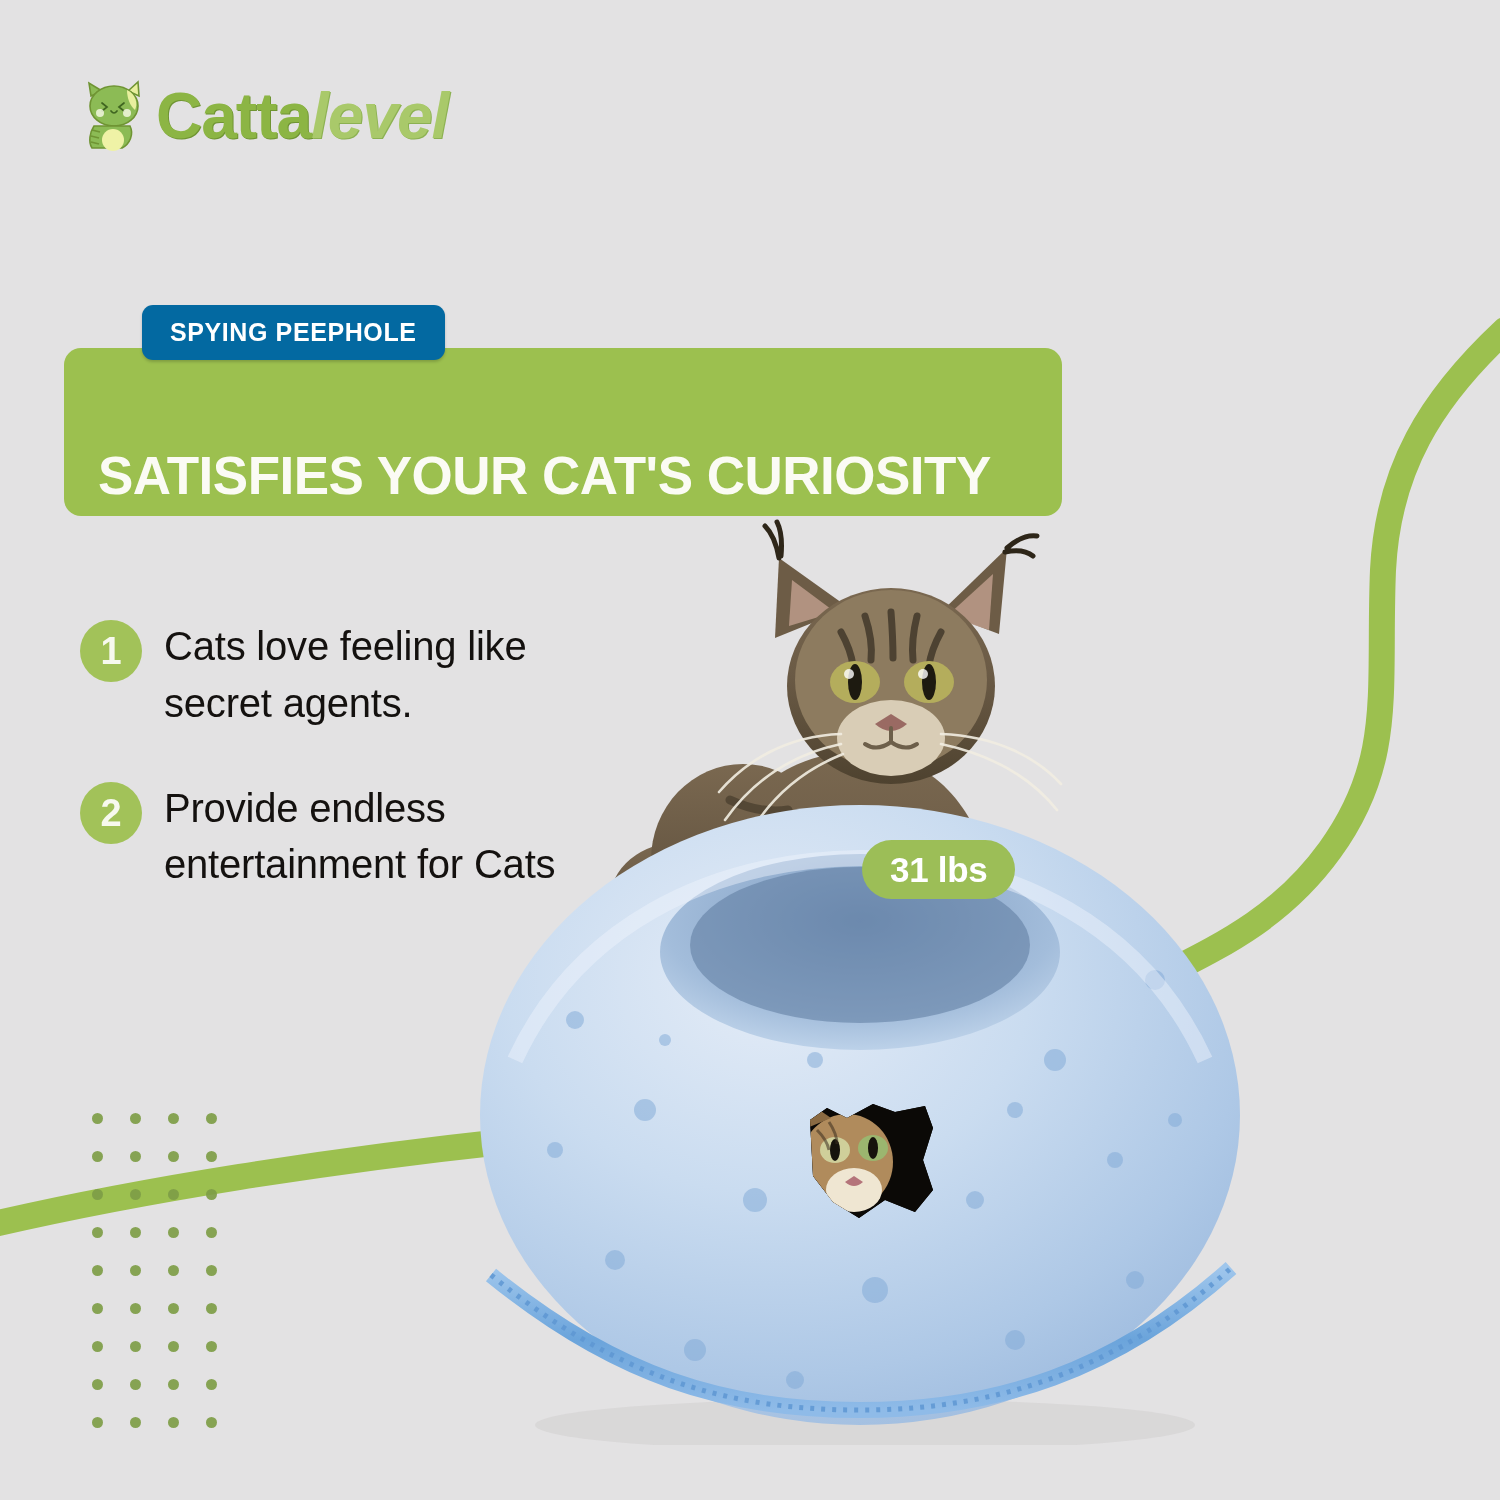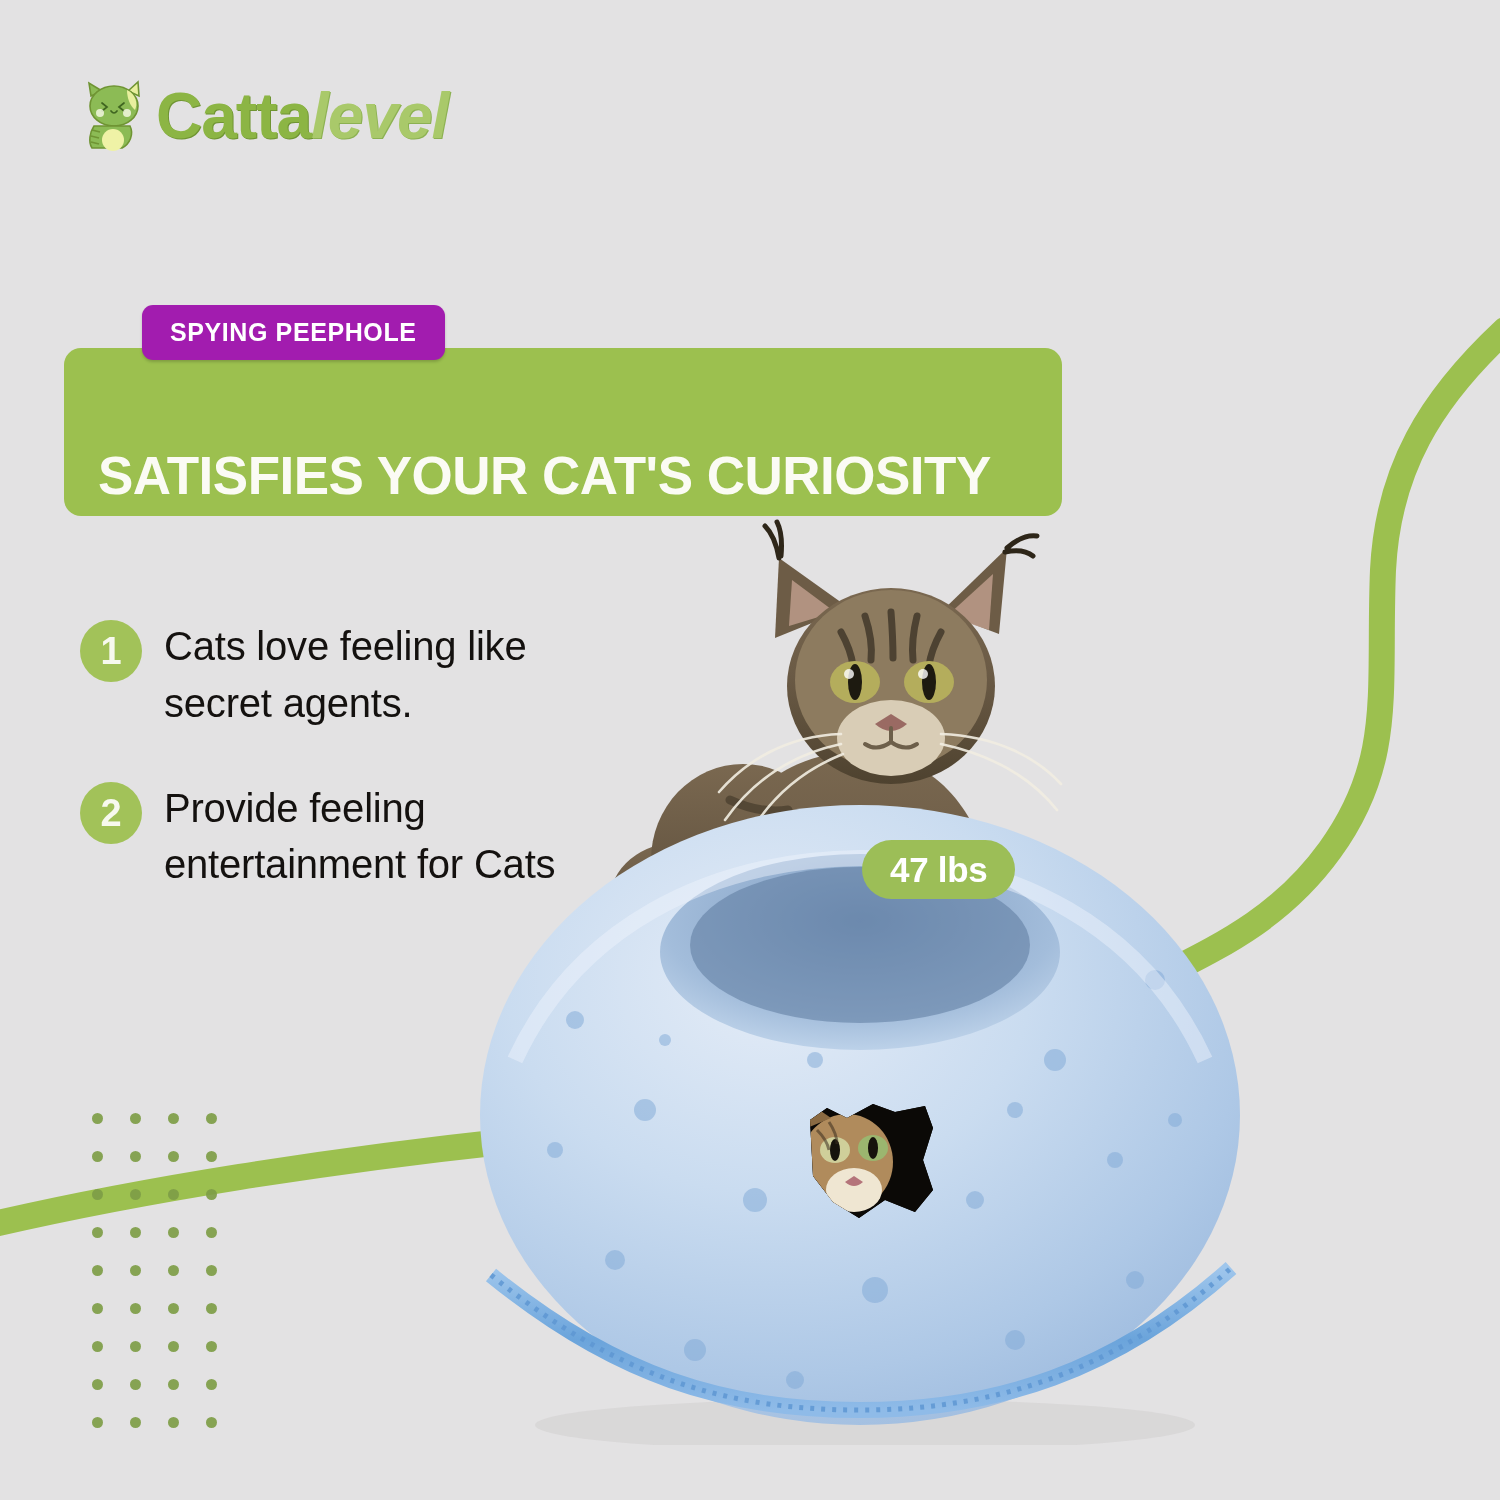--- a/index.html
+++ b/index.html
@@ -26,21 +26,21 @@
   #logo .mascot{width:72px;height:76px;flex:0 0 auto;}
   #logo .wordmark{font-size:64px;line-height:1;letter-spacing:-1px;white-space:nowrap;}
   #logo .wm-a{font-weight:bold;color:#8cb544;
                text-shadow:1px 1px 0 #6f9433;}
   #logo .wm-b{font-weight:bold;color:#a9c96a;font-style:italic;
                text-shadow:1px 1px 0 #8cb152;}
 
   
   #headline-block{position:absolute;left:64px;top:305px;width:1000px;}
   #eyebrow-badge{position:absolute;left:78px;top:0;z-index:3;
-      background:#a21caf;color:#fff;border-radius:11px;
+      background:#0369a1;color:#fff;border-radius:11px;
       padding:15px 28px 15px 28px;font-size:25px;font-weight:bold;
       letter-spacing:.6px;line-height:1;
       box-shadow:0 2px 3px rgba(0,0,0,.18);}
   #green-banner{position:absolute;left:0;top:43px;width:998px;height:168px;
       background:#9cc04f;border-radius:17px;z-index:1;}
   #headline-text{position:absolute;left:0;top:43px;width:998px;height:168px;z-index:2;
       display:flex;flex-direction:column;justify-content:flex-end;
       padding:0 0 13px 34px;box-sizing:border-box;}
   #headline-main{color:#fbfbf4;font-size:53px;font-weight:bold;line-height:1.02;
       letter-spacing:-.5px;white-space:nowrap;}
@@ -147,21 +147,21 @@
     </div>
   </div>
 
   <div id="feature-list">
     <div class="feature-item">
       <div class="feature-num">1</div>
       <div class="feature-text">Cats love feeling like secret agents.</div>
     </div>
     <div class="feature-item">
       <div class="feature-num">2</div>
-      <div class="feature-text">Provide feeling entertainment for Cats</div>
+      <div class="feature-text">Provide endless entertainment for Cats</div>
     </div>
   </div>
 
   <div id="product">
     <svg class="prod-svg" viewBox="0 0 820 945">
       <defs>
         <radialGradient id="feltG" cx="38%" cy="28%" r="82%">
           <stop offset="0%" stop-color="#e4ecf7"></stop>
           <stop offset="42%" stop-color="#cadcf0"></stop>
           <stop offset="78%" stop-color="#aec8e6"></stop>
@@ -318,15 +318,15 @@
           <path d="M399 676 l-9 6 q9 8 18 0 Z" fill="#b4747a"></path>
           <g stroke="#3b2f1f" stroke-width="3" opacity=".55" fill="none">
             <path d="M362 630 q10 10 12 20"></path>
             <path d="M374 622 q8 12 8 22"></path>
           </g>
         </g>
       </g>
     </svg>
   </div>
 
-  <div id="weight-pill">47 lbs</div>
+  <div id="weight-pill">31 lbs</div>
 
 </div>
 
 </body></html>

